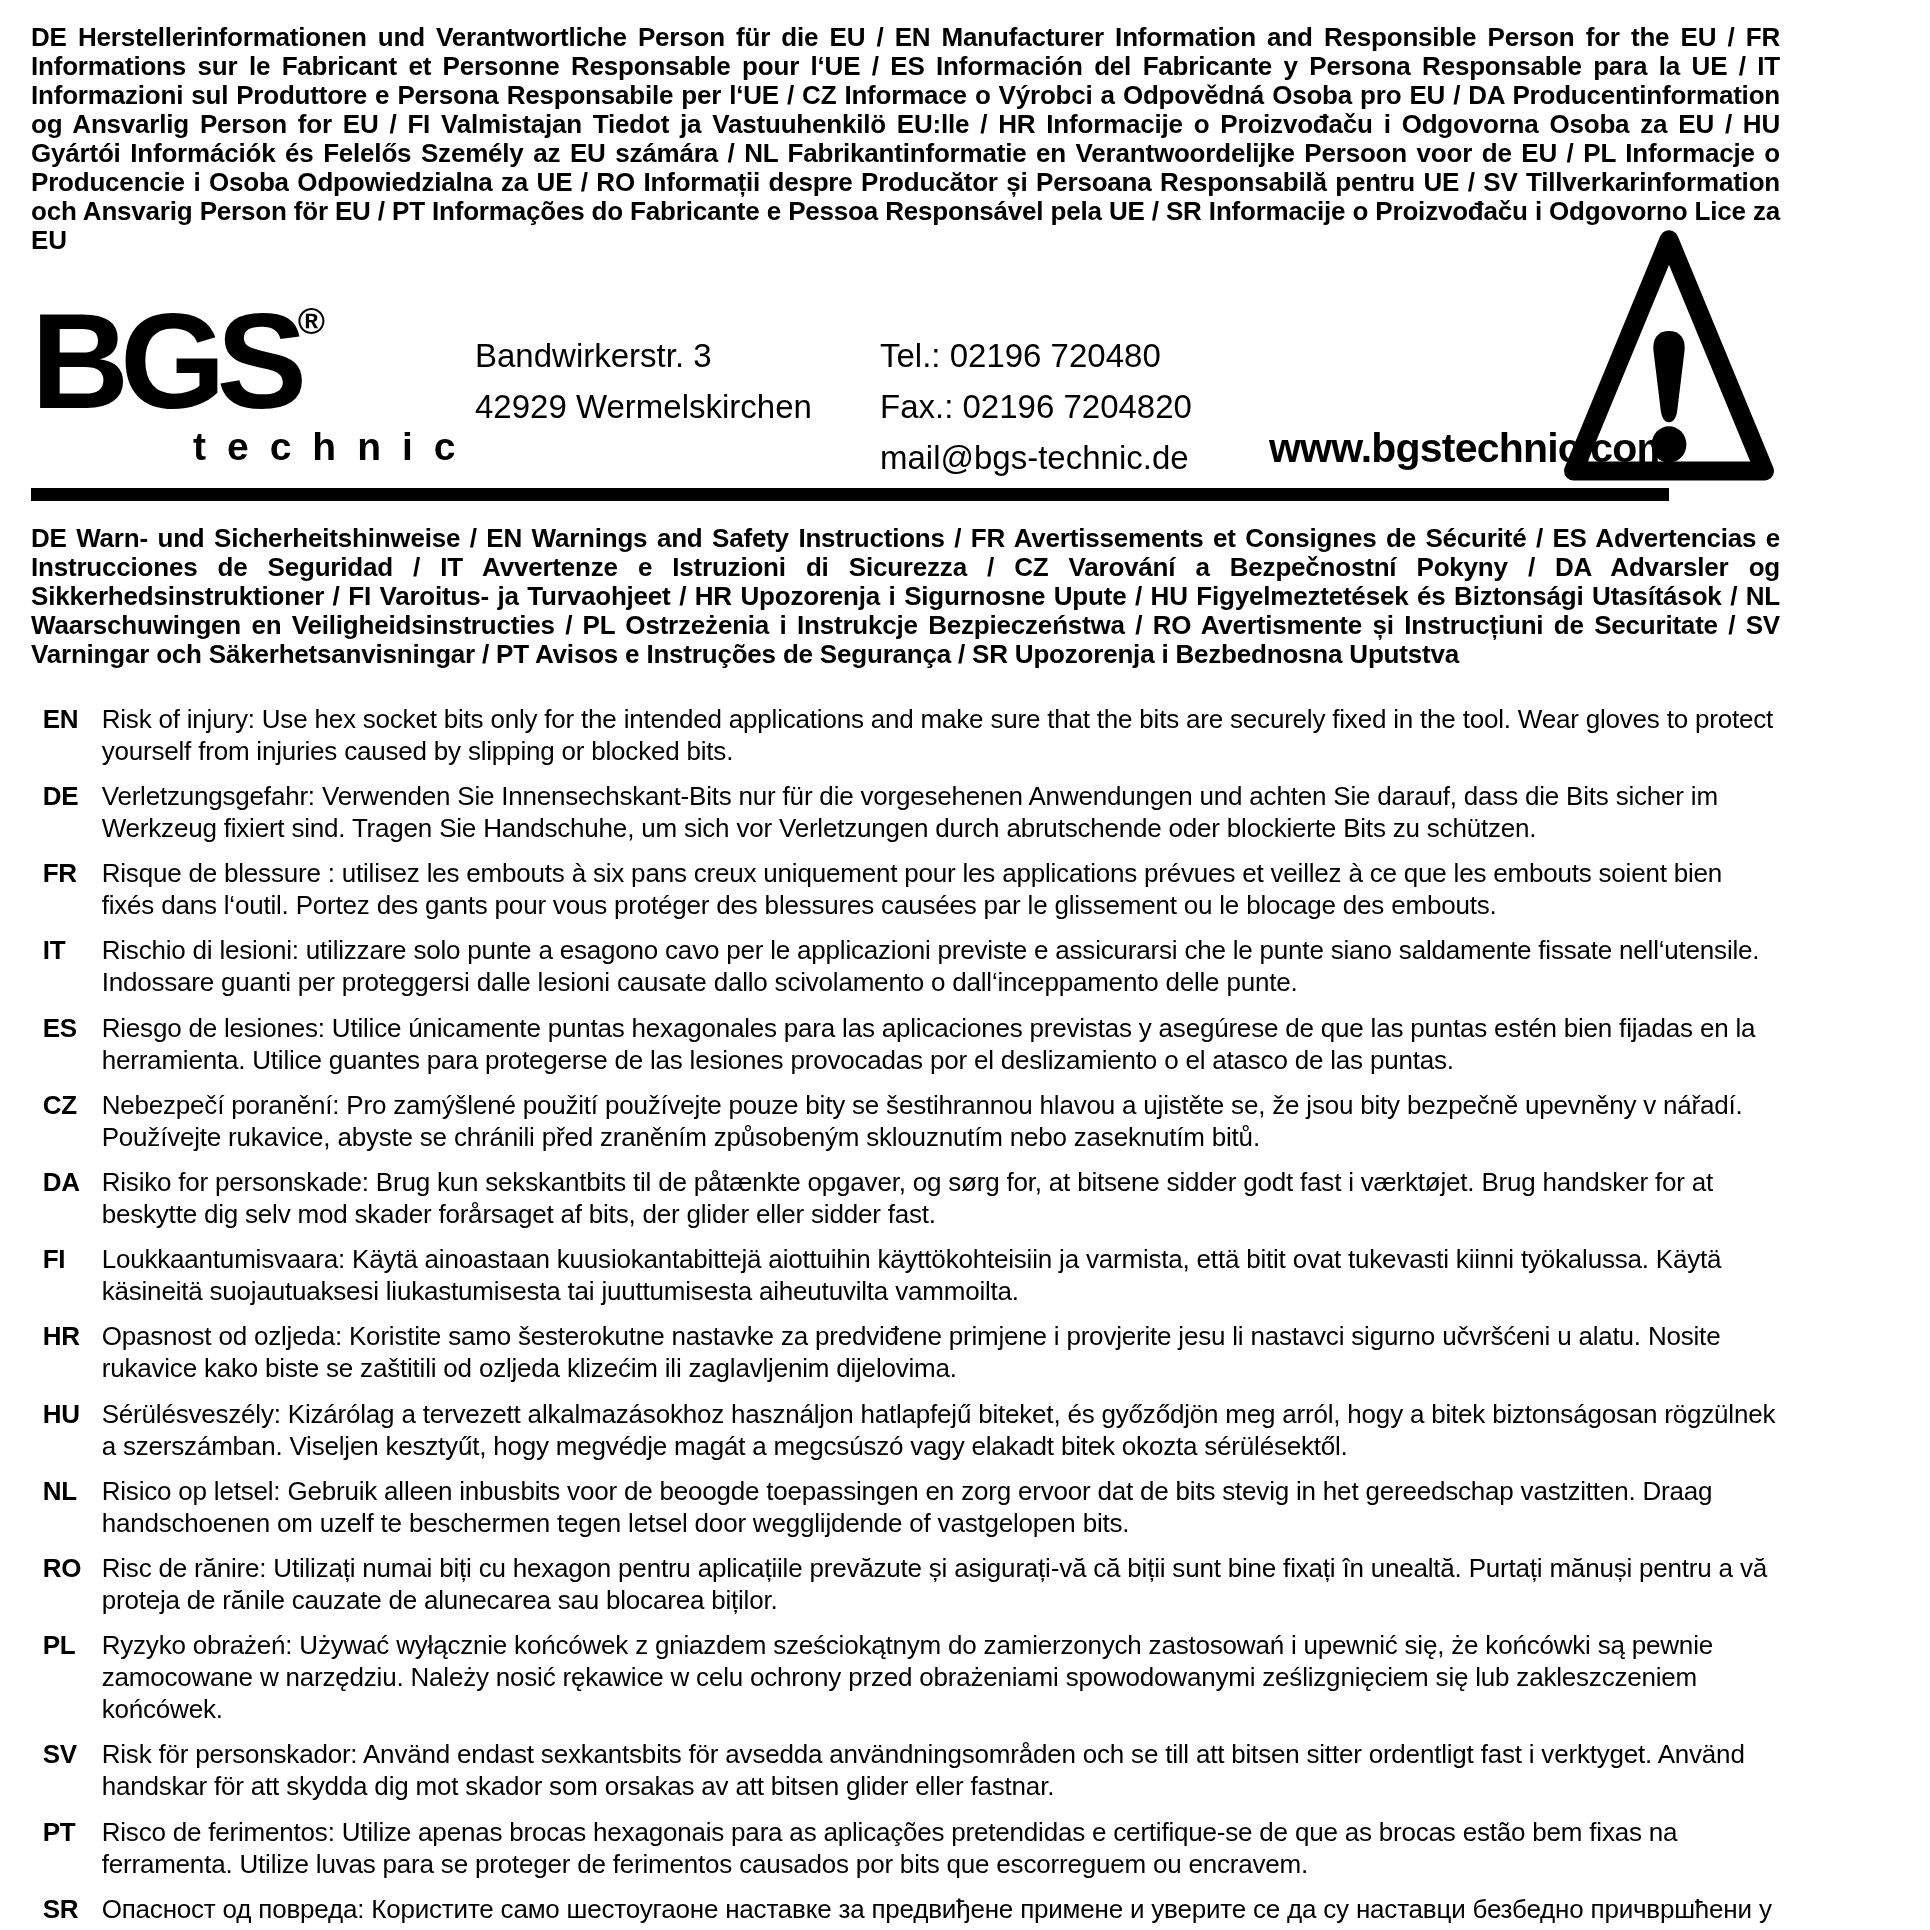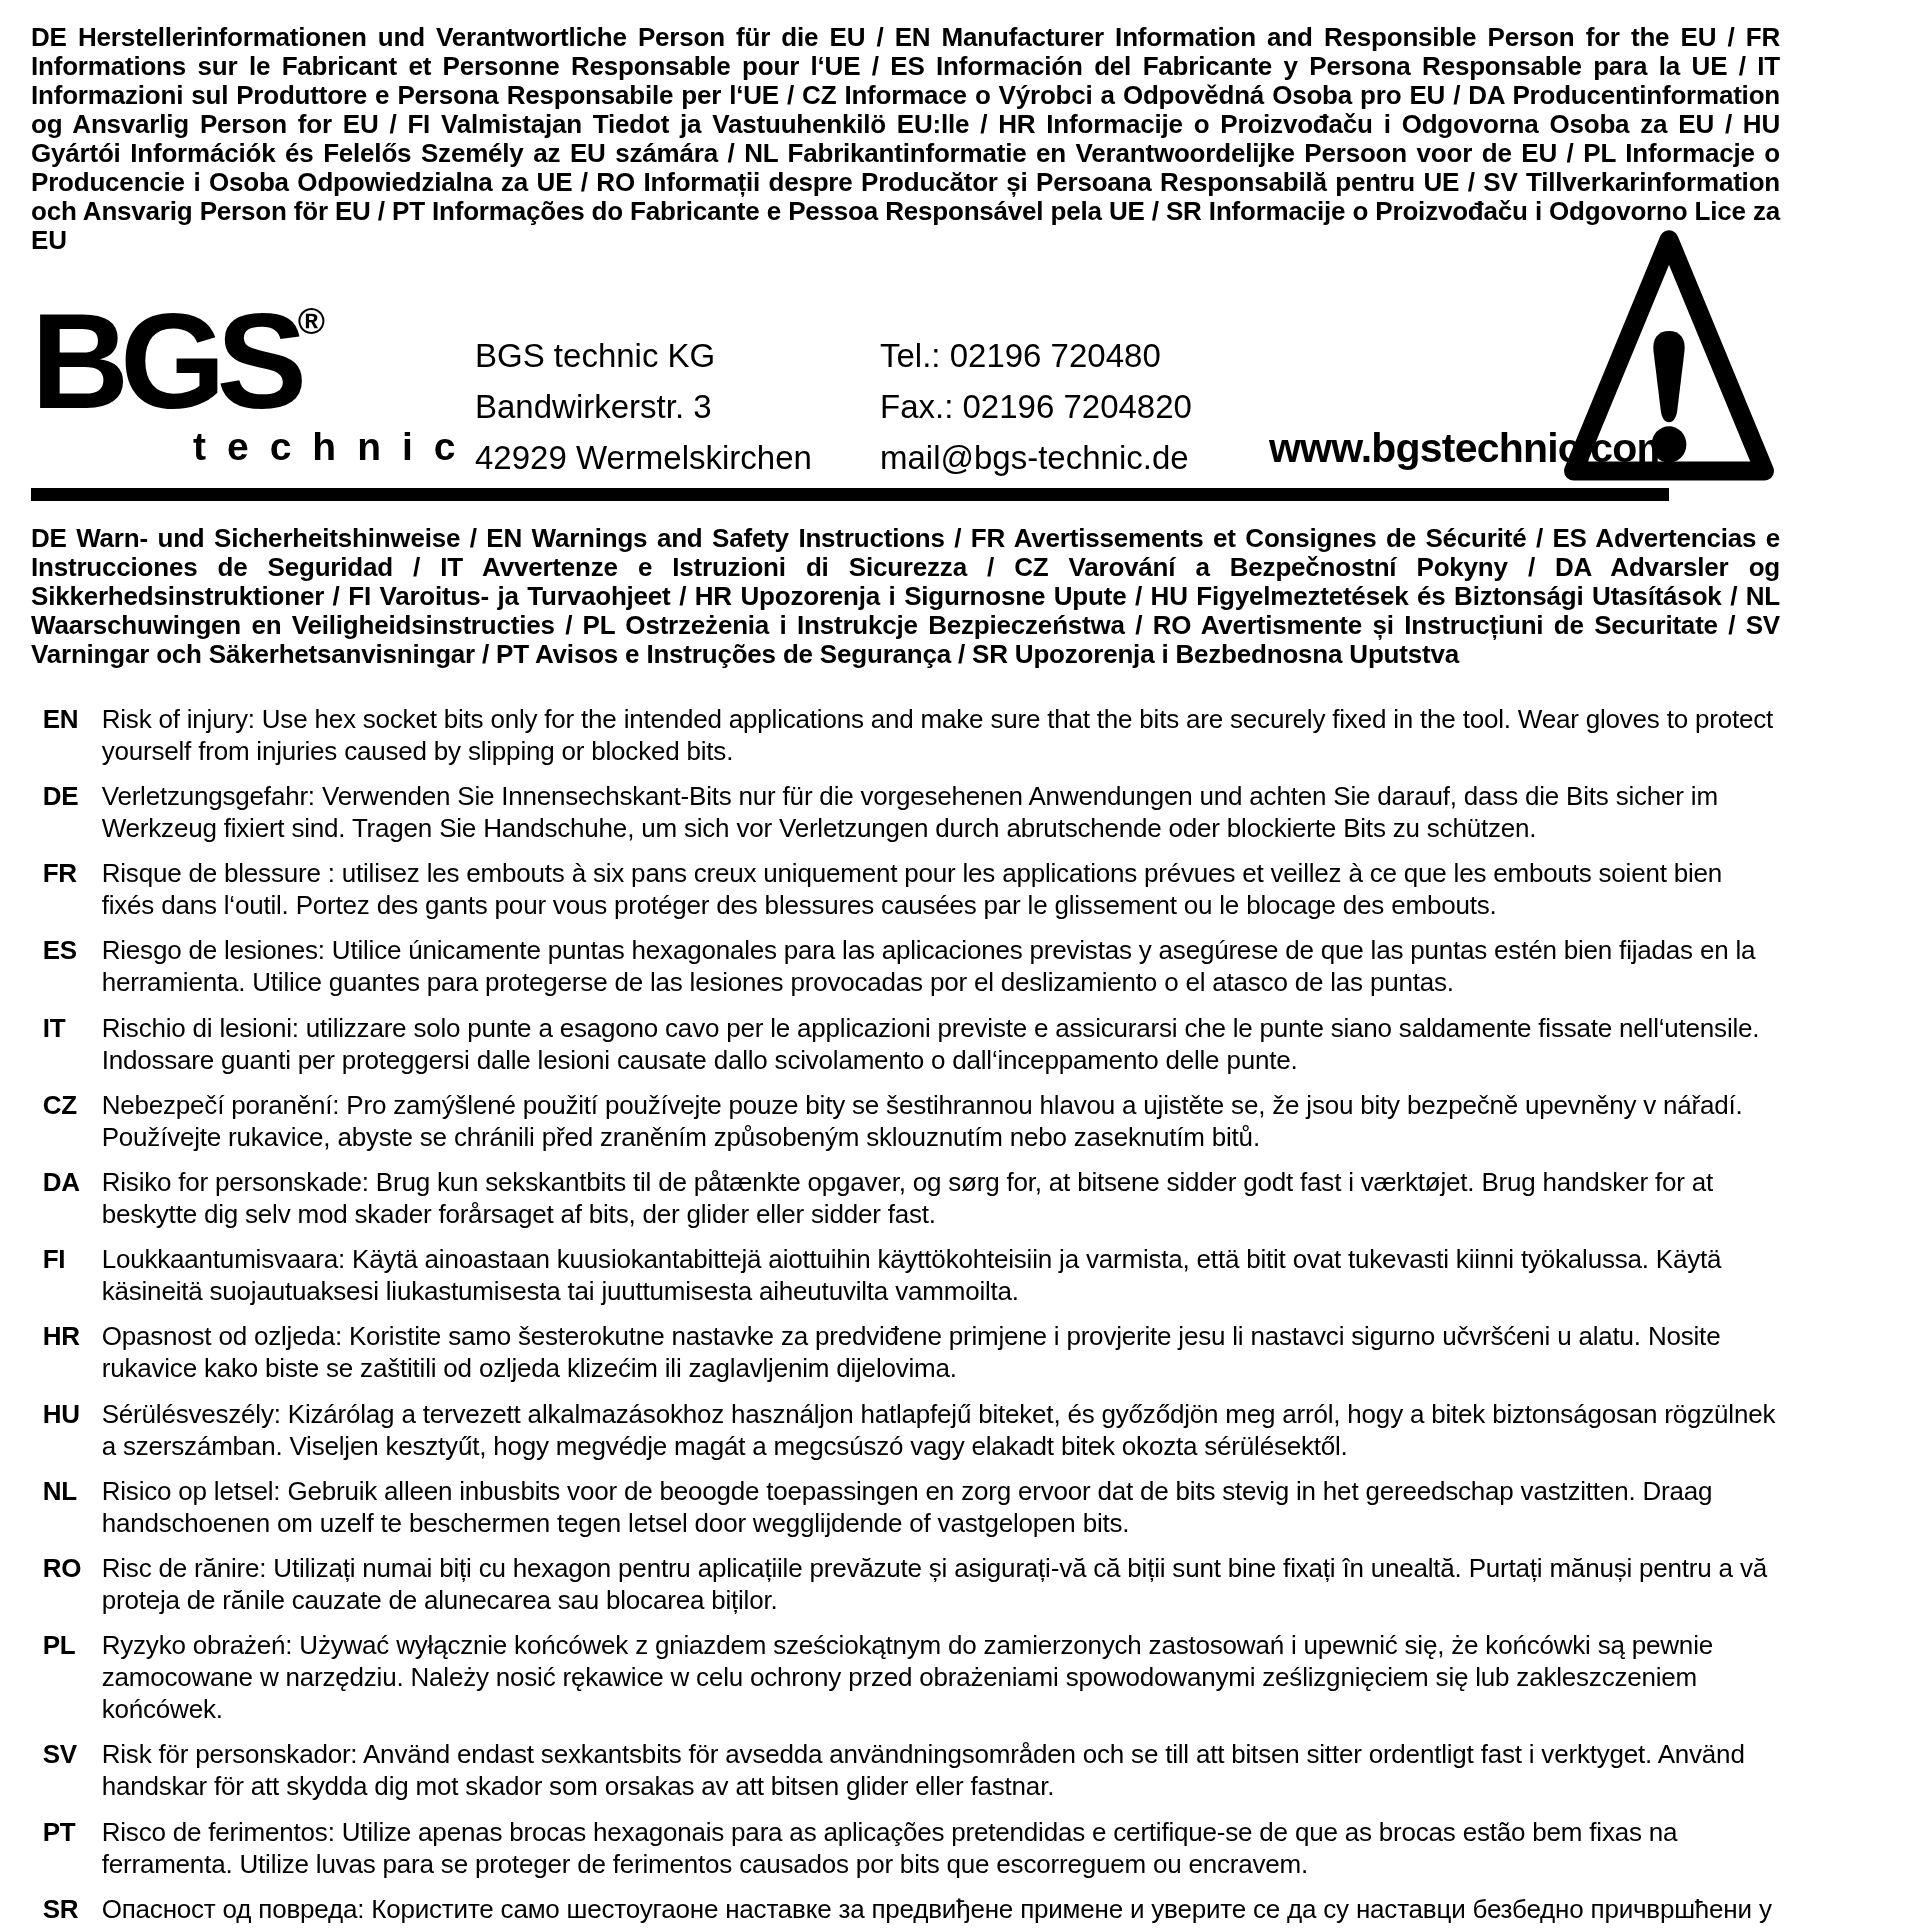--- a/index.html
+++ b/index.html
@@ -58,21 +58,20 @@
   <p class="hdr">DE Herstellerinformationen und Verantwortliche Person für die EU  /  EN Manufacturer Information and Responsible Person for the EU  /  FR Informations sur le Fabricant et Personne Responsable pour l‘UE  /  ES Información del Fabricante y Persona Responsable para la UE  /  IT Informazioni sul Produttore e Persona Responsabile per l‘UE  /  CZ Informace o Výrobci a Odpovědná Osoba pro EU  /  DA Producentinformation og Ansvarlig Person for EU  /  FI Valmistajan Tiedot ja Vastuuhenkilö EU:lle  /  HR Informacije o Proizvođaču i Odgovorna Osoba za EU  /  HU Gyártói Információk és Felelős Személy az EU számára  /  NL Fabrikantinformatie en Verantwoordelijke Persoon voor de EU  /  PL Informacje o Producencie i Osoba Odpowiedzialna za UE  /  RO Informații despre Producător și Persoana Responsabilă pentru UE  /  SV Tillverkarinformation och Ansvarig Person för EU  /  PT Informações do Fabricante e Pessoa Responsável pela UE  /  SR Informacije o Proizvođaču i Odgovorno Lice za EU</p>
 
   <div class="company">
 
     <div class="logo">
       <div class="logo-main"><span>BGS</span><span class="reg">®</span></div>
       <div class="logo-sub">technic</div>
     </div>
 
     <div class="addr">
-      <div>BGS technic KG</div>
       <div>Bandwirkerstr. 3</div>
       <div>42929 Wermelskirchen</div>
     </div>
 
     <div class="contact">
       <div>Tel.: 02196 720480</div>
       <div>Fax.: 02196 7204820</div>
       <div>mail@bgs-technic.de</div>
     </div>
 
@@ -97,26 +96,26 @@
       </div>
       <div class="witem">
         <span class="wcode">DE</span>
         <span class="wtext">Verletzungsgefahr: Verwenden Sie Innensechskant-Bits nur für die vorgesehenen Anwendungen und achten Sie darauf, dass die Bits sicher im Werkzeug fixiert sind. Tragen Sie Handschuhe, um sich vor Verletzungen durch abrutschende oder blockierte Bits zu schützen.</span>
       </div>
       <div class="witem">
         <span class="wcode">FR</span>
         <span class="wtext">Risque de blessure : utilisez les embouts à six pans creux uniquement pour les applications prévues et veillez à ce que les embouts soient bien fixés dans l‘outil. Portez des gants pour vous protéger des blessures causées par le glissement ou le blocage des embouts.</span>
       </div>
       <div class="witem">
+        <span class="wcode">IT</span>
+        <span class="wtext">Rischio di lesioni: utilizzare solo punte a esagono cavo per le applicazioni previste e assicurarsi che le punte siano saldamente fissate nell‘utensile. Indossare guanti per proteggersi dalle lesioni causate dallo scivolamento o dall‘inceppamento delle punte.</span>
+      </div>
+      <div class="witem">
         <span class="wcode">ES</span>
         <span class="wtext">Riesgo de lesiones: Utilice únicamente puntas hexagonales para las aplicaciones previstas y asegúrese de que las puntas estén bien fijadas en la herramienta. Utilice guantes para protegerse de las lesiones provocadas por el deslizamiento o el atasco de las puntas.</span>
-      </div>
-      <div class="witem">
-        <span class="wcode">IT</span>
-        <span class="wtext">Rischio di lesioni: utilizzare solo punte a esagono cavo per le applicazioni previste e assicurarsi che le punte siano saldamente fissate nell‘utensile. Indossare guanti per proteggersi dalle lesioni causate dallo scivolamento o dall‘inceppamento delle punte.</span>
       </div>
       <div class="witem">
         <span class="wcode">CZ</span>
         <span class="wtext">Nebezpečí poranění: Pro zamýšlené použití používejte pouze bity se šestihrannou hlavou a ujistěte se, že jsou bity bezpečně upevněny v nářadí. Používejte rukavice, abyste se chránili před zraněním způsobeným sklouznutím nebo zaseknutím bitů.</span>
       </div>
       <div class="witem">
         <span class="wcode">DA</span>
         <span class="wtext">Risiko for personskade: Brug kun sekskantbits til de påtænkte opgaver, og sørg for, at bitsene sidder godt fast i værktøjet. Brug handsker for at beskytte dig selv mod skader forårsaget af bits, der glider eller sidder fast.</span>
       </div>
       <div class="witem">

